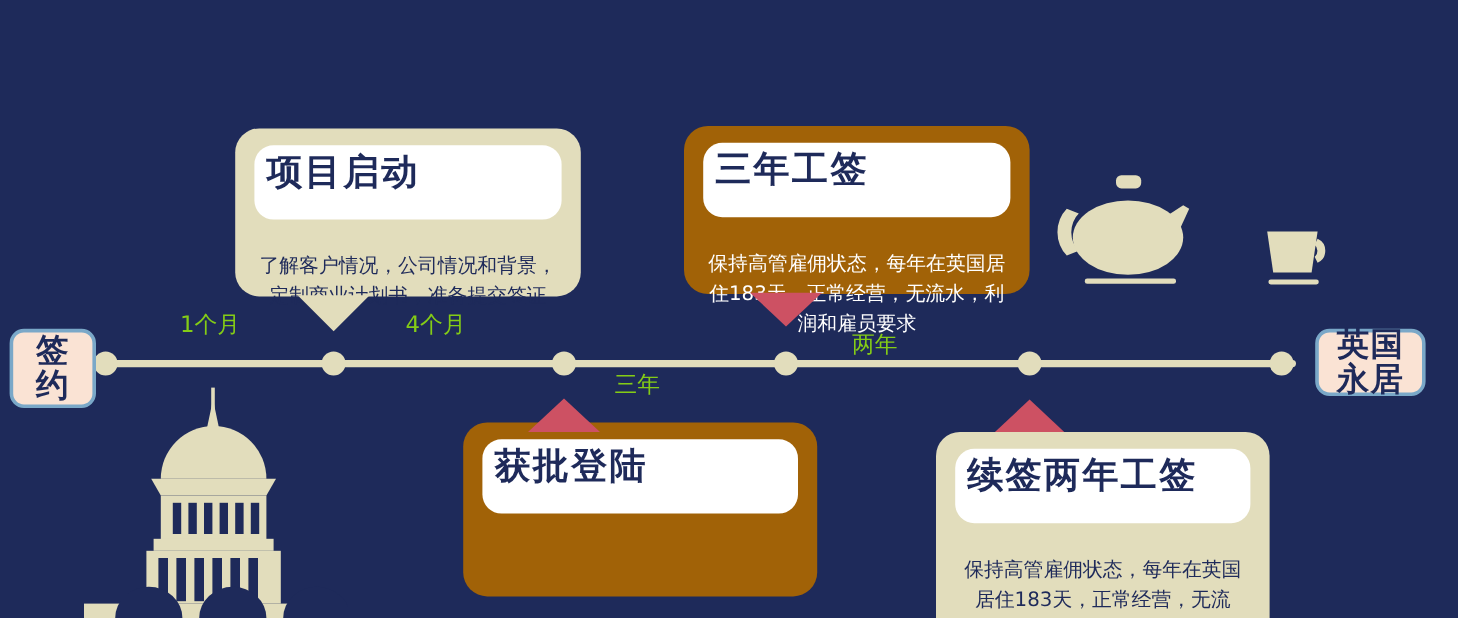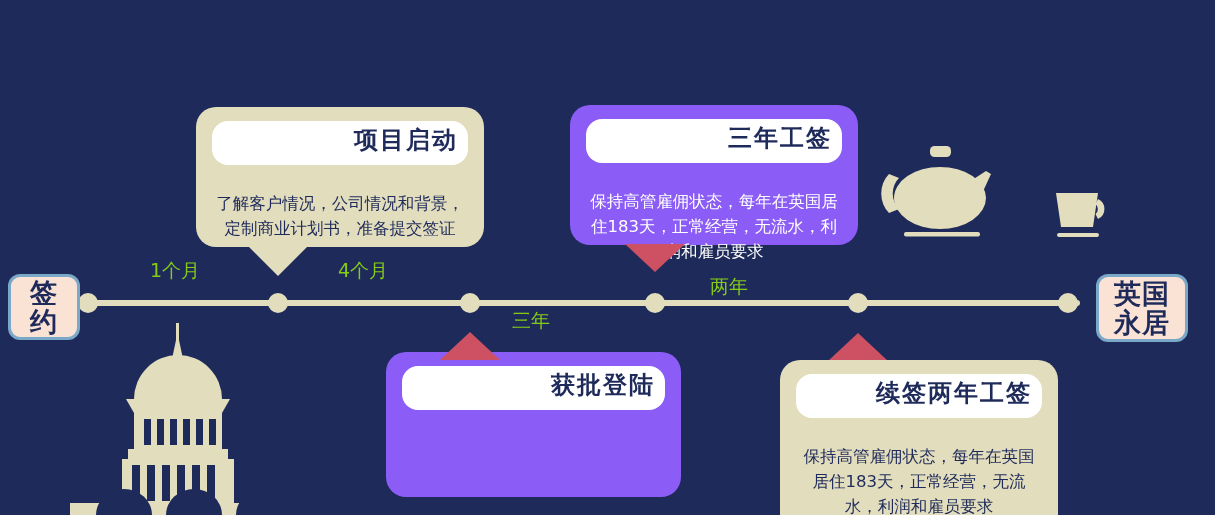--- a/index.html
+++ b/index.html
@@ -42,49 +42,49 @@
     font-size:27px;
     line-height:1.08;
     text-align:center;
     display:flex;
     align-items:center;
     justify-content:center;
     box-sizing:border-box;
     letter-spacing:1px;
   }
   #ep-start{ left:8px; top:274px; width:72px; height:66px; }
-  #ep-end  { left:1096px; top:274px; width:92px; height:68px; }
+  #ep-end  { left:1096px; top:274px; width:92px; height:56px; }
   .endpoint span{display:block;}
 
   
   .interval{
     position:absolute;
     color:#84cc16;
     font-size:19px;
     white-space:nowrap;
   }
 
   
   .card{
     position:absolute;
     border-radius:20px;
     box-sizing:border-box;
     padding:14px 16px 16px 16px;
   }
   .card.beige{ background:#e2ddbc; }
-  .card.red  { background:#8b5cf6; }
+  .card.red  { background:#a16207; }
 
   .card-title{
     background:#ffffff;
     border-radius:16px;
     color:#1e2a5a;
     font-weight:bold;
-    font-size:24px;
-    text-align:right;
-    padding:6px 10px 12px 10px;
+    font-size:30px;
+    text-align:left;
+    padding:6px 10px 23px 10px;
     letter-spacing:2px;
     line-height:1.1;
   }
   .card-body{
     font-size:16.5px;
     line-height:1.5;
     margin-top:27px;
     padding:0 4px;
   }
   .card.beige .card-body{ color:#1e2a5a; text-align:center; }

